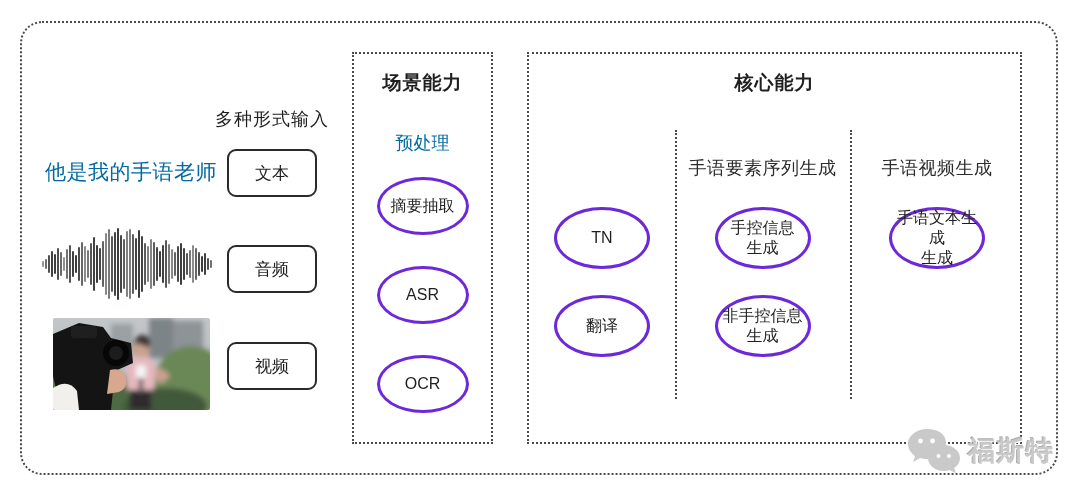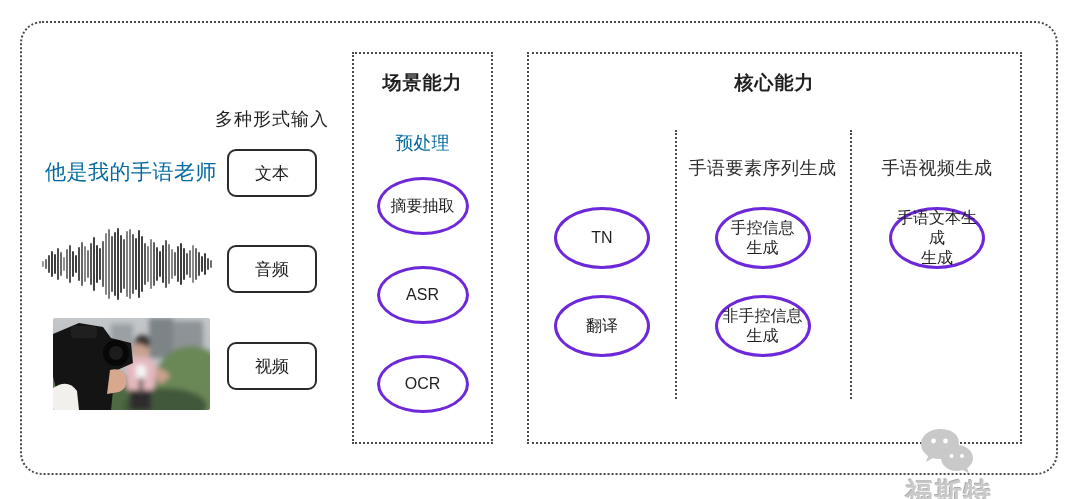--- a/index.html
+++ b/index.html
@@ -87,21 +87,21 @@
   .core-col .r2{top:241px}
   .divider{
     position:absolute;top:76px;height:269px;width:0;
     border-left:2px dotted var(--dot);
   }
   .divider.d1{left:146px}
   .divider.d2{left:321px}
   
   .watermark{
     position:absolute;left:906px;top:427px;height:48px;
-    display:flex;align-items:center;z-index:5;flex-direction:column;
+    display:flex;align-items:center;z-index:5;
   }
   .wm-icon{flex:none;margin-right:6px;}
   .wm-text{
     font-size:27px;font-weight:700;letter-spacing:2px;color:var(--wm);
     text-shadow:1px 1px 0 #ffffff,-1px -1px 0 #adadad;white-space:nowrap;
   }
 </style>
 </head>
 <body>
 

